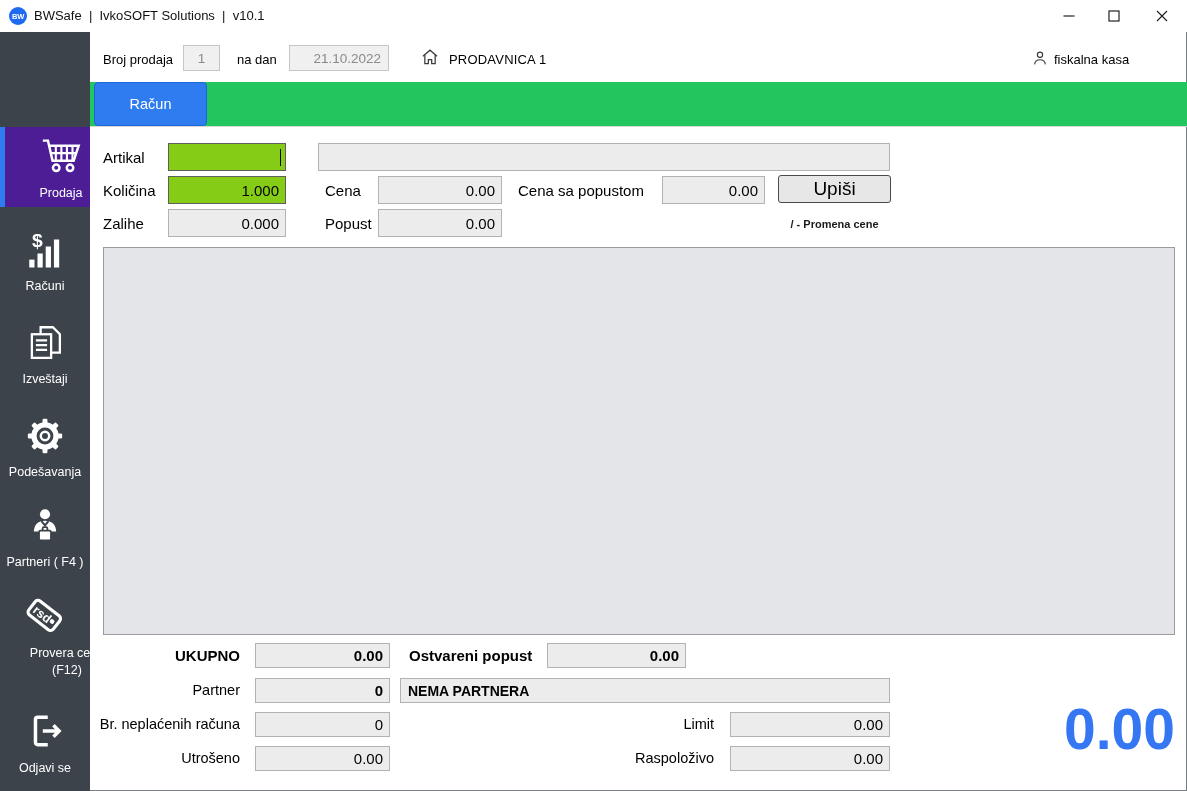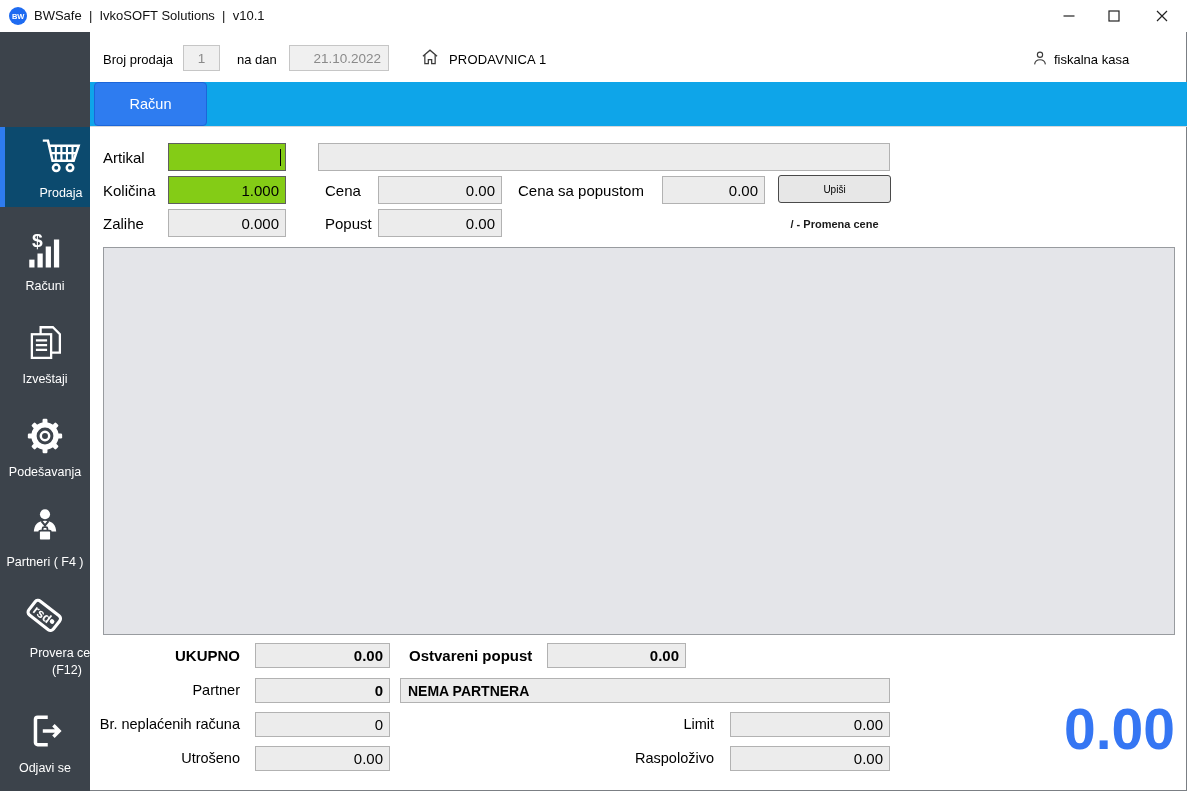--- a/index.html
+++ b/index.html
@@ -15,46 +15,46 @@
   .apptitle { position:absolute; left:34px; top:8px; font-size:13px; color:#111; white-space:pre; }
   .winbtn { position:absolute; top:0; height:32px; display:flex; align-items:center; justify-content:center; }
   .winbtn svg { display:block; }
 
   
   .sidebar { position:absolute; left:0; top:32px; width:90px; height:759px; background:#3c434b; }
   .side-item { position:absolute; left:0; width:90px; display:flex; flex-direction:column;
                align-items:center; justify-content:center; gap:7px; color:#fff; cursor:pointer; }
   .side-item .side-label { font-size:12.5px; text-align:center; line-height:1.3; white-space:nowrap; }
   .side-item.wrap .side-label { white-space:normal; width:78px;margin-left:44px; }
-  .side-item.active { background:#0c4a6e;padding-left:32px; }
+  .side-item.active { background:#4c1d95;padding-left:32px; }
   .side-item.active::before { content:""; position:absolute; left:0; top:0; bottom:0; width:5px; background:#2e7cf0; }
 
   
   .hlabel { position:absolute; font-size:13px; color:#000; }
   .hfield { position:absolute; height:26px; background:#f0f0f0; border:1px solid #c6c6c6;
             color:#8a8a8a; font-size:13.5px; display:flex; align-items:center; }
 
   
   .tabrow { position:absolute; left:90px; top:82px; width:1097px; height:45px;
-            background:#0ea5e9; border-bottom:1px solid #d6d8db; }
+            background:#22c55e; border-bottom:1px solid #d6d8db; }
   .tab-active { position:absolute; left:4px; top:0; width:113px; height:44px; background:#2e7cf0;
                 border:1px solid #1c66d9; border-radius:4px; color:#fff; font-size:14.5px;
                 display:flex; align-items:center; justify-content:center; cursor:pointer; }
 
   
   .flabel { position:absolute; font-size:15px; color:#000; }
   .fld { position:absolute; height:28px; font-size:15px; color:#000;
          display:flex; align-items:center; }
   .fld.num { justify-content:flex-end; padding-right:6px; }
   .fld.editable { background:#84cc16; border:1px solid #5f5f5f; }
   .fld.disabled { background:#ececec; border:1px solid #b2b2b2; }
   .caret { position:absolute; right:4px; top:5px; width:1px; height:17px; background:#000; }
   .btn-upisi { position:absolute; left:778px; top:175px; width:113px; height:28px;
                background:#e7e7e7; border:1px solid #4a4a4a; border-radius:3px;
-               font-size:10px; color:#000; display:flex; align-items:center; justify-content:center; cursor:pointer; }
+               font-size:19px; color:#000; display:flex; align-items:center; justify-content:center; cursor:pointer; }
   .hint { position:absolute; left:770px; top:218px; width:129px; text-align:center;
           font-size:11px; font-weight:600; color:#1a1a1a; }
 
   
   .panel { position:absolute; left:103px; top:247px; width:1072px; height:388px;
            background:#e4e5e9; border:1px solid #989b9f; }
 
   
   .blabel { position:absolute; font-size:14.5px; color:#000; line-height:25px; text-align:right; }
   .blabel.bold { font-weight:bold; font-size:15px; }

